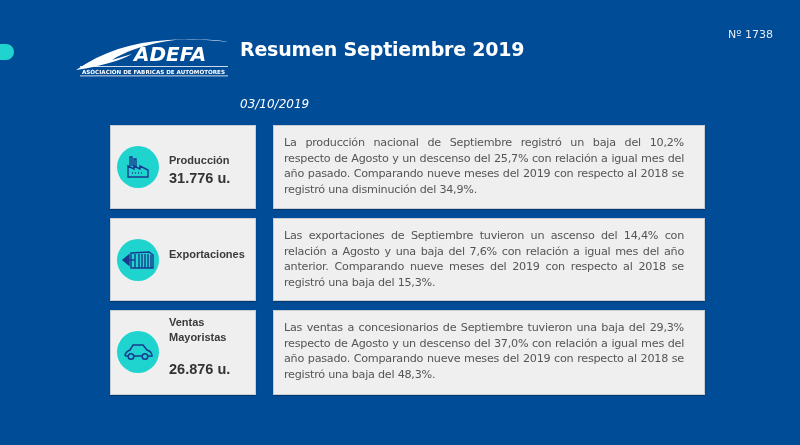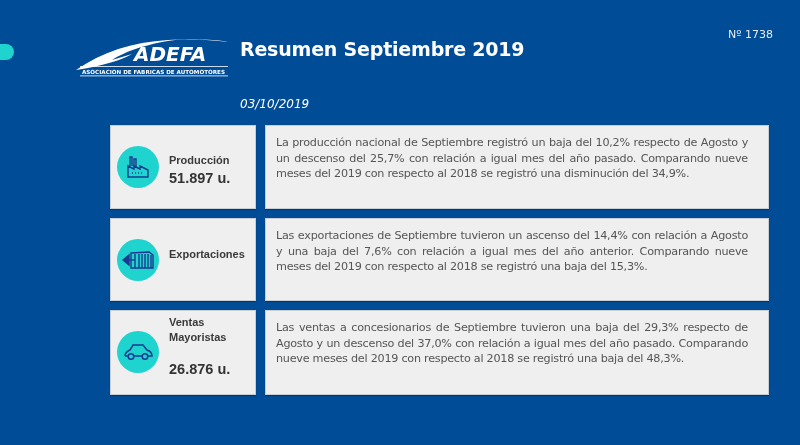--- a/index.html
+++ b/index.html
@@ -28,21 +28,21 @@
   }
   .date {
     position:absolute; left:240px; top:64px; color:#ffffff;
     font-size:12px; font-style:italic; font-family:"DejaVu Sans", sans-serif;margin-top:33px;
   }
   .card {
     position:absolute; background:#efefef; border:1px solid #c9cdd4;
     box-shadow:0 1px 1px rgba(0,0,0,0.25); box-sizing:border-box;
   }
   .card.left { left:110px; width:146px; }
-  .card.right { left:265px; width:504px; padding:9px 20px 0 10px; }
+  .card.right { left:273px; width:432px; padding:9px 20px 0 10px; }
   .icon-circle {
     position:absolute; left:6px; width:42px; height:42px; border-radius:50%;
     background:#1fd3cf; display:flex; align-items:center; justify-content:center;
   }
   .stat-label {
     position:absolute; left:58px; color:#3a3a3a; font-weight:bold; font-size:11px;
     line-height:15px;
   }
   .stat-value {
     position:absolute; left:58px; color:#333333; font-weight:bold; font-size:14.5px;
@@ -75,21 +75,21 @@
 <div class="card left" style="top:125px;height:84px;">
   <div class="icon-circle" style="top:20px;">
     <svg width="28" height="28" viewBox="0 0 28 28" fill="none" stroke="#1A3A8F" stroke-width="1.4">
       <path d="M4 24 V13 L10 16 V13 L16 16 V13 L24 17 V24 Z"></path>
       <path d="M6 13 V4 H8 V13"></path>
         <path d="M10 14 V6 H12 V15"></path>
       <path d="M8 20 h1 M11 20 h1 M14 20 h1 M17 20 h1"></path>
     </svg>
   </div>
   <div class="stat-label" style="top:27px;">Producción</div>
-  <div class="stat-value" style="top:44px;">51.897 u.</div>
+  <div class="stat-value" style="top:44px;">31.776 u.</div>
 </div>
 <div class="card right" style="top:125px;height:84px;">
   <p class="desc">La producción nacional de Septiembre registró un baja del 10,2% respecto de Agosto y un descenso del 25,7% con relación a igual mes del año pasado. Comparando nueve meses del 2019 con respecto al 2018 se registró una disminución del 34,9%.</p>
 </div>
 
 <div class="card left" style="top:218px;height:83px;">
   <div class="icon-circle" style="top:20px;">
     <svg width="34" height="26" viewBox="0 0 34 26" fill="none" stroke="#1A3A8F" stroke-width="1.4">
       <path d="M2 13 L8 8 V18 Z" fill="#1A3A8F"></path>
       <path d="M6 13 H14"></path>

